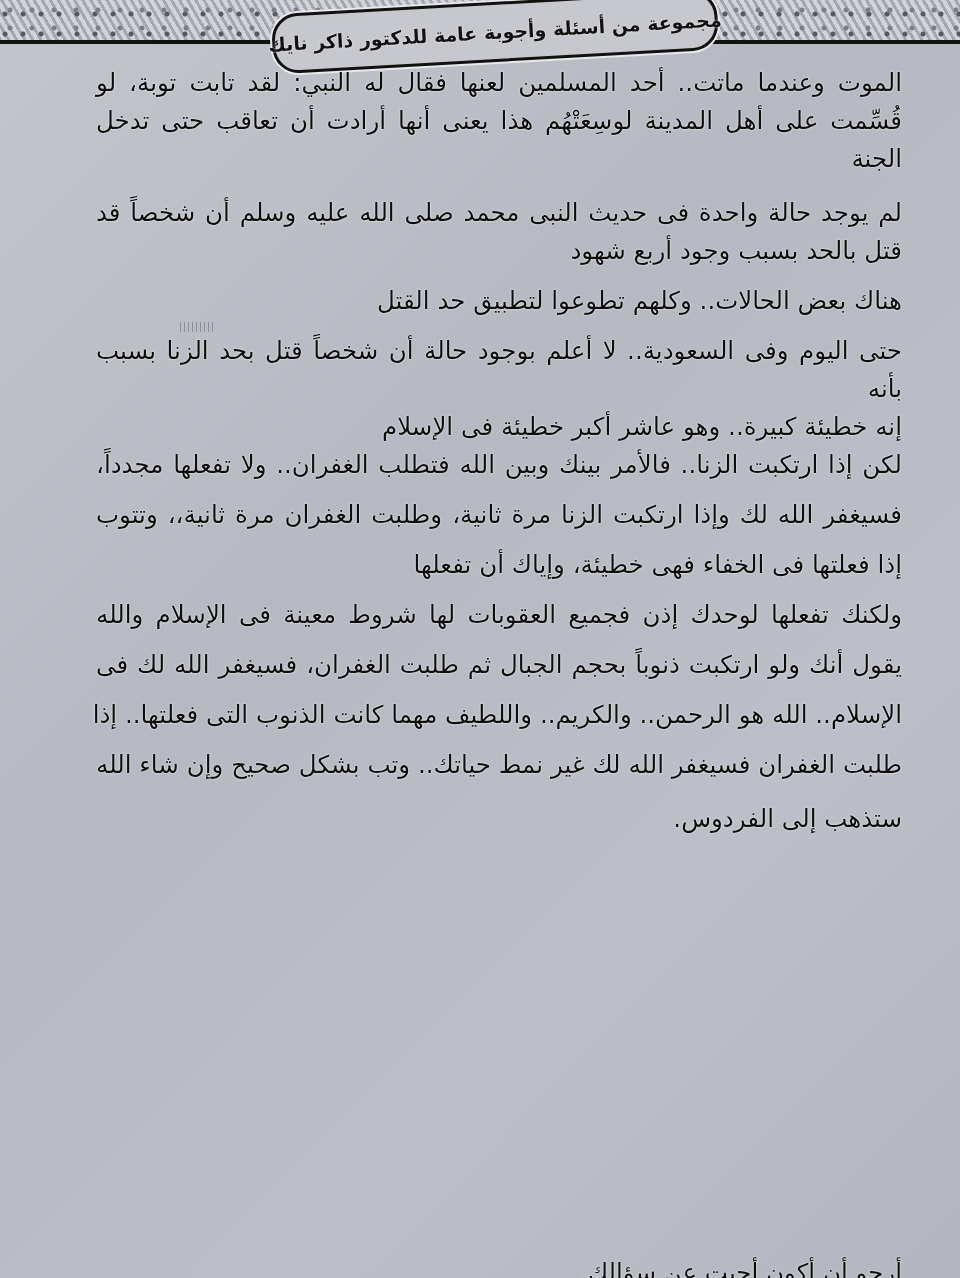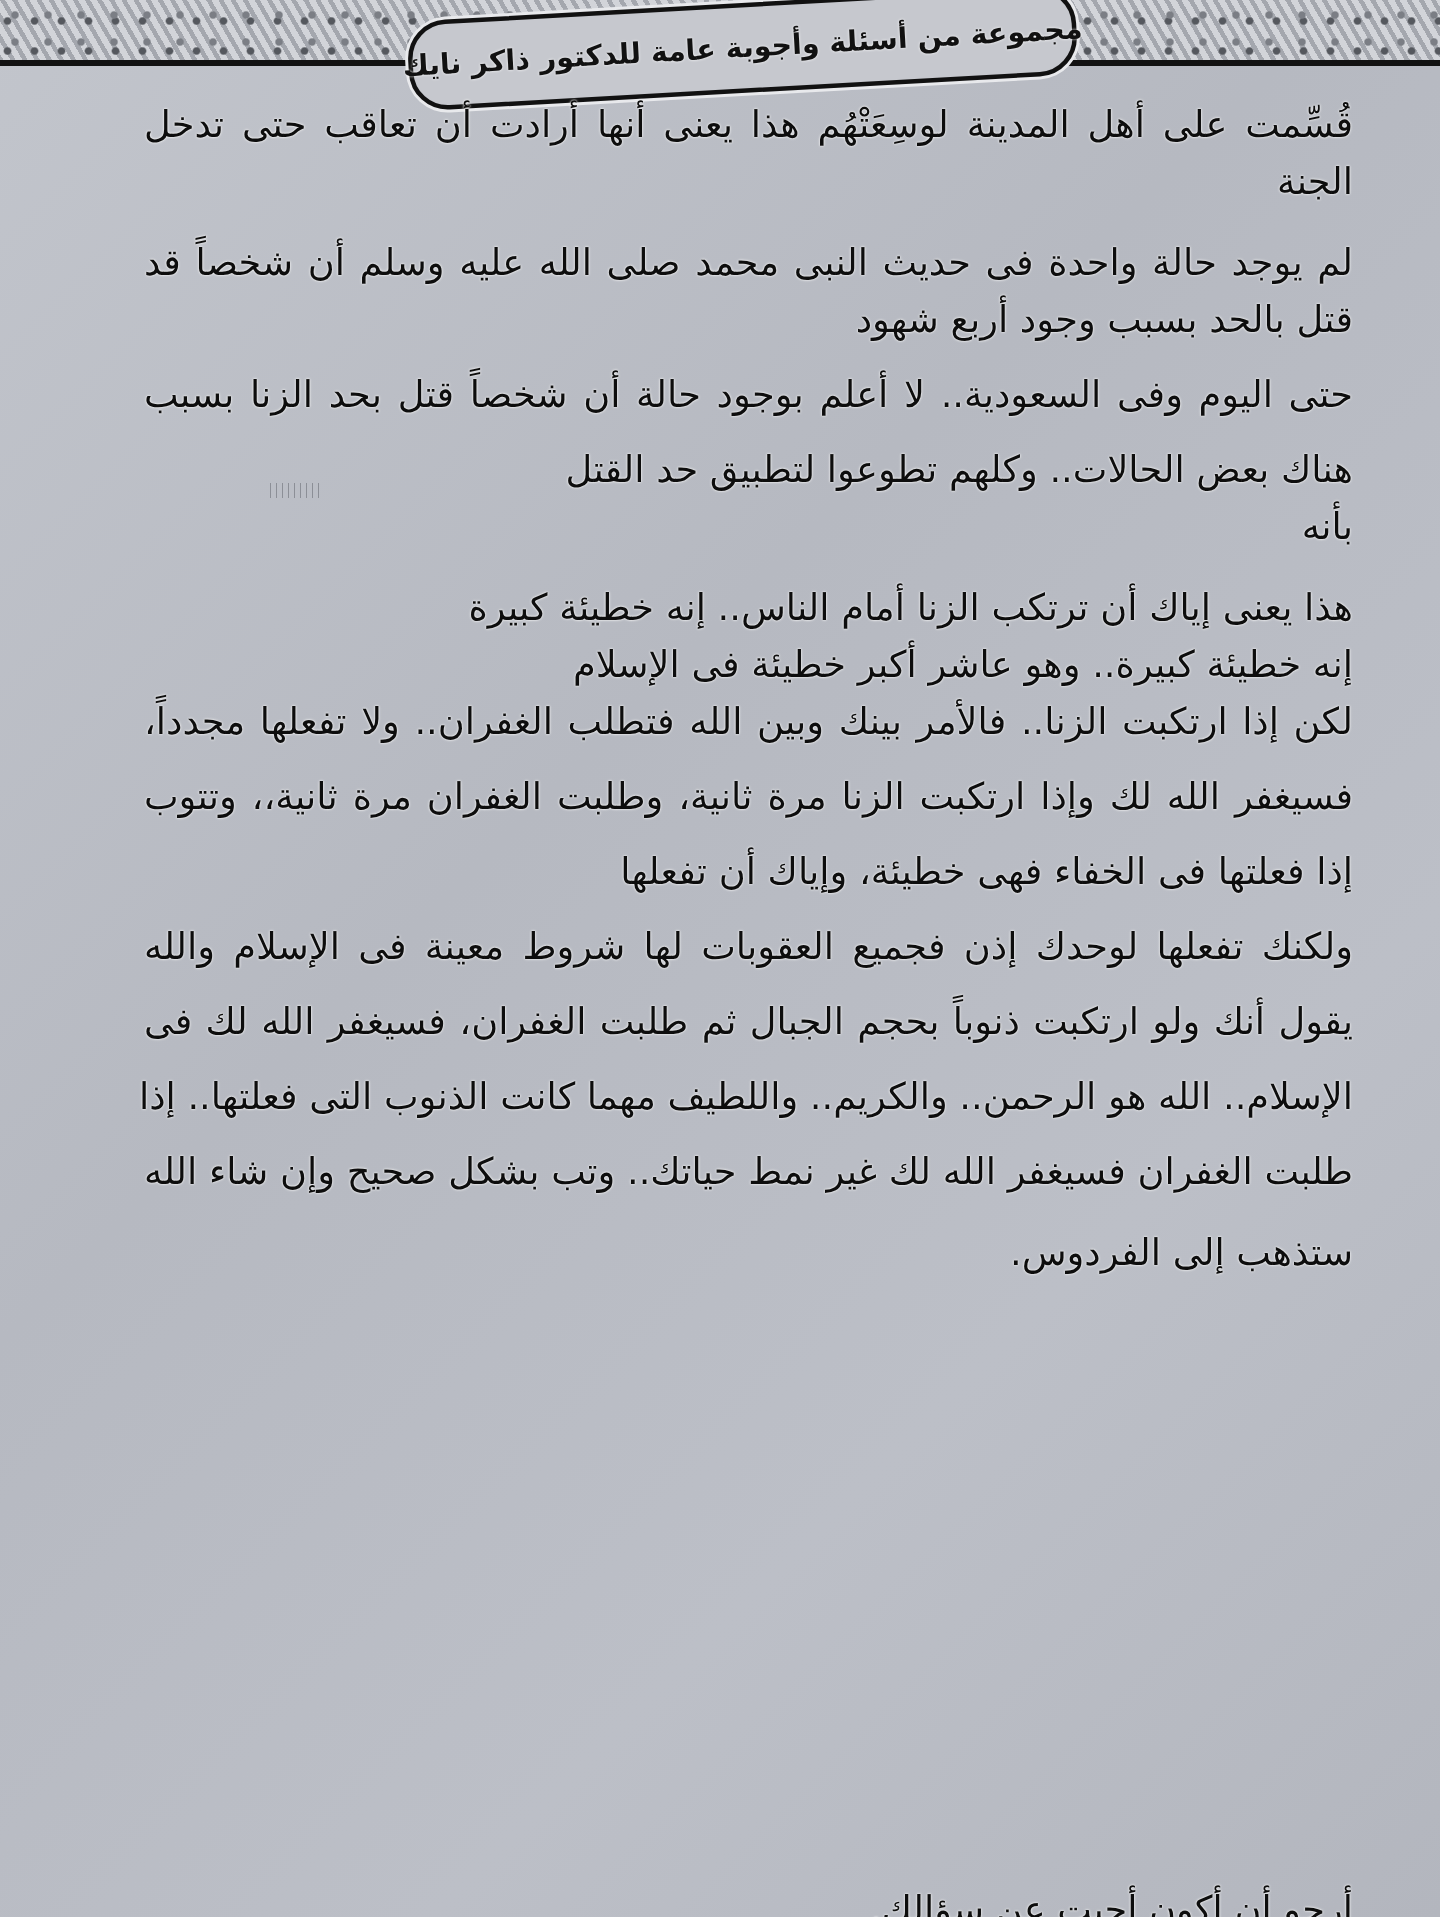--- a/index.html
+++ b/index.html
@@ -118,31 +118,31 @@
   <div class="ornament-band"></div>
   <div class="ornament-rule" style="top:40px;"></div>
   <div class="title-plaque">
     <span class="title-text">مجموعة من أسئلة وأجوبة عامة للدكتور ذاكر نايك</span>
   </div>
 </div>
 
 <div class="speck"></div>
 
 <div class="content">
+  <p class="para-line full">الموت وعندما ماتت.. أحد المسلمين لعنها فقال له النبي: لقد تابت توبة، لو</p>
   <p class="para-line full">قُسِّمت على أهل المدينة لوسِعَتْهُم هذا يعنى أنها أرادت أن تعاقب حتى تدخل</p>
   <p class="para-line">الجنة</p>
 
   <p class="para-line full gap-m">لم يوجد حالة واحدة فى حديث النبى محمد صلى الله عليه وسلم أن شخصاً قد</p>
   <p class="para-line">قتل بالحد بسبب وجود أربع شهود</p>
+  <p class="para-line gap-s">هناك بعض الحالات.. وكلهم تطوعوا لتطبيق حد القتل</p>
+
   <p class="para-line full gap-s">حتى اليوم وفى السعودية.. لا أعلم بوجود حالة أن شخصاً قتل بحد الزنا بسبب</p>
-
-  <p class="para-line gap-s">هناك بعض الحالات.. وكلهم تطوعوا لتطبيق حد القتل</p>
   <p class="para-line">بأنه</p>
 
-  <p class="para-line gap-m">هذا يعنى إياك أن ترتكب الزنا أمام الناس.. إنه خطيئة كبيرة</p>
   <p class="para-line">إنه خطيئة كبيرة.. وهو عاشر أكبر خطيئة فى الإسلام</p>
   <p class="para-line full">لكن إذا ارتكبت الزنا.. فالأمر بينك وبين الله فتطلب الغفران.. ولا تفعلها مجدداً،</p>
   <p class="para-line full gap-s">فسيغفر الله لك وإذا ارتكبت الزنا مرة ثانية، وطلبت الغفران مرة ثانية،، وتتوب</p>
 
   <p class="para-line gap-s">إذا فعلتها فى الخفاء فهى خطيئة، وإياك أن تفعلها</p>
   <p class="para-line full gap-s">ولكنك تفعلها لوحدك إذن فجميع العقوبات لها شروط معينة فى الإسلام والله</p>
   <p class="para-line full gap-s">يقول أنك ولو ارتكبت ذنوباً بحجم الجبال ثم طلبت الغفران، فسيغفر الله لك فى</p>
   <p class="para-line full gap-s">الإسلام.. الله هو الرحمن.. والكريم.. واللطيف مهما كانت الذنوب التى فعلتها.. إذا</p>
   <p class="para-line full gap-s">طلبت الغفران فسيغفر الله لك غير نمط حياتك.. وتب بشكل صحيح وإن شاء الله</p>
   <p class="para-line gap-m">ستذهب إلى الفردوس.</p>

